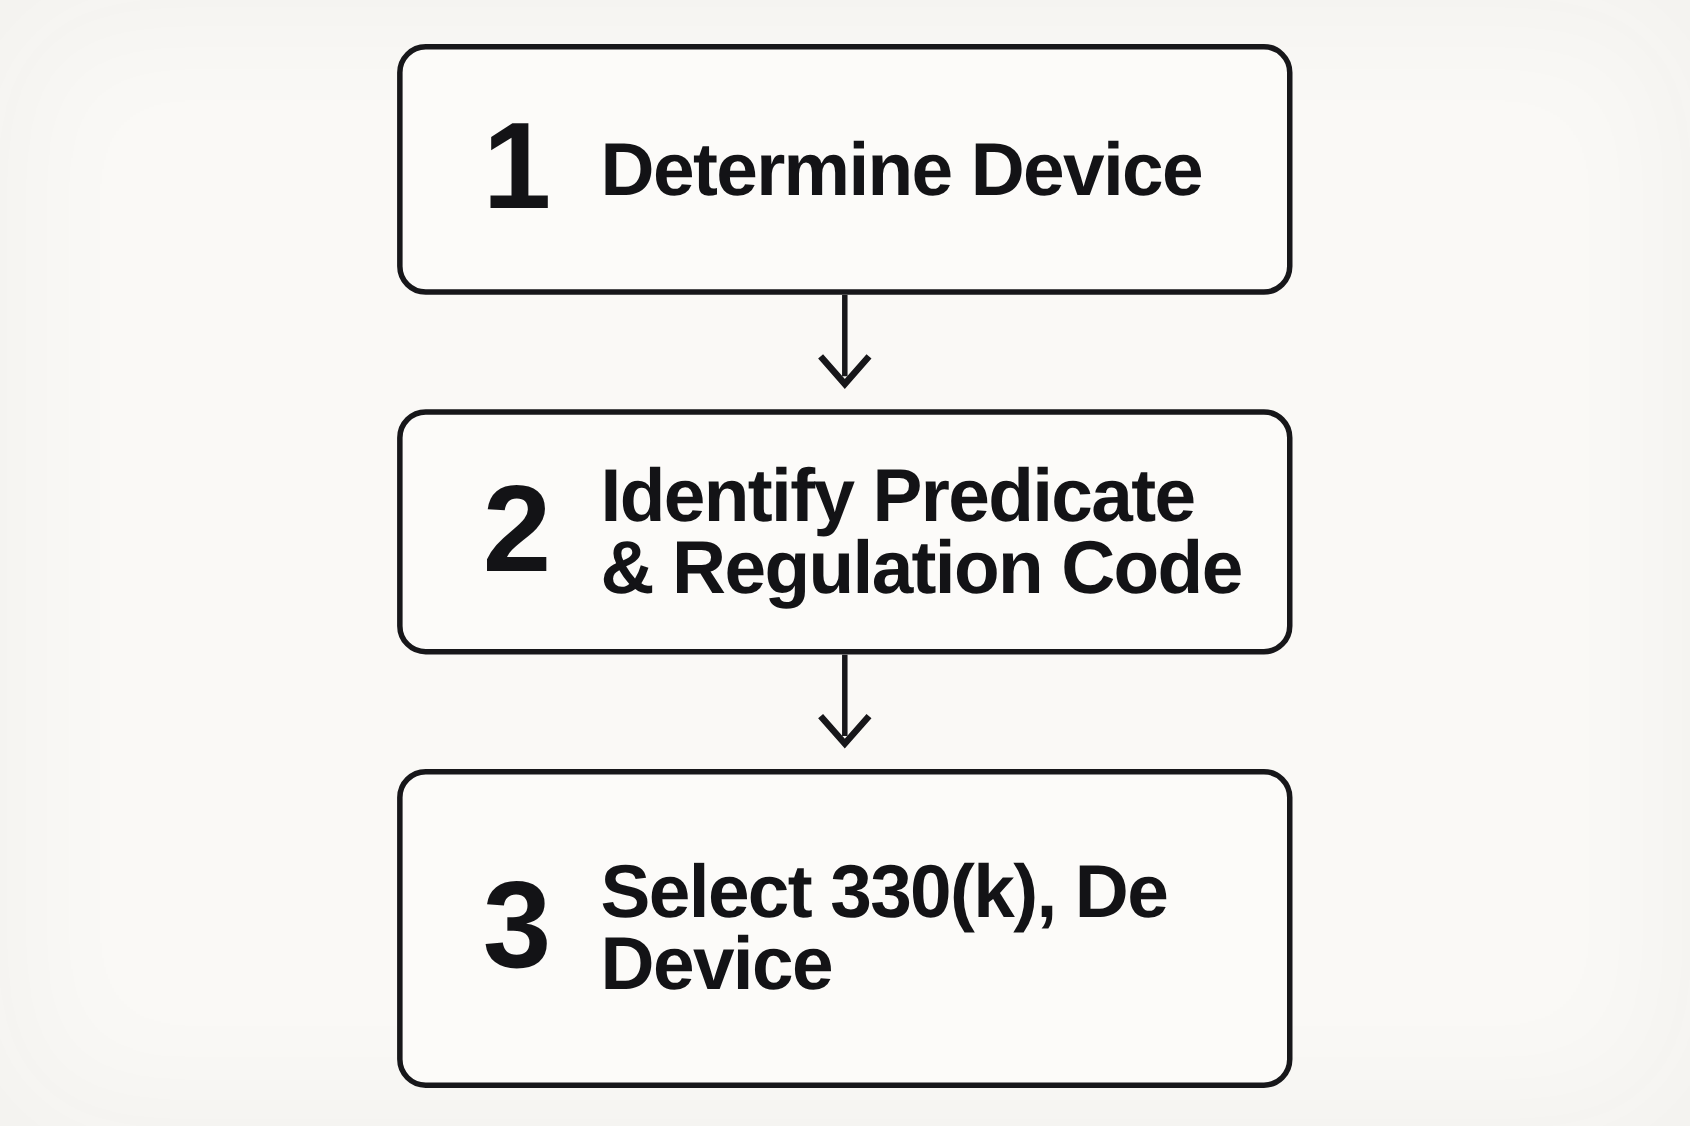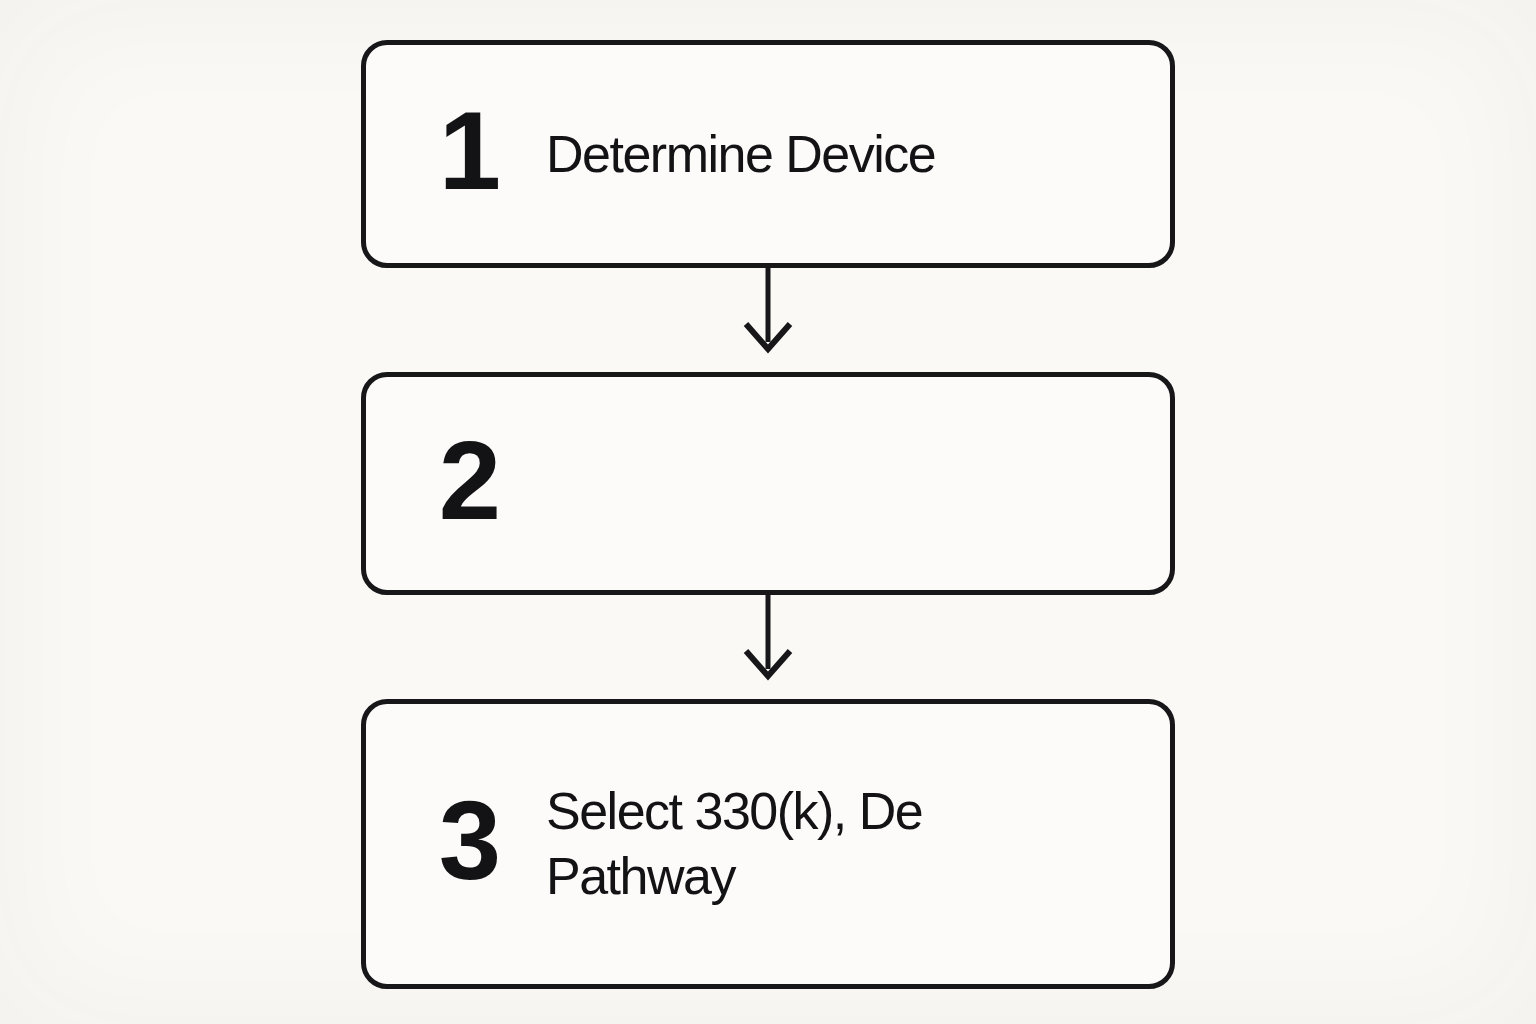--- a/index.html
+++ b/index.html
@@ -48,22 +48,22 @@
     text-align: center;
     font-size: 112px;
     font-weight: 700;
     line-height: 1;
     letter-spacing: -2px;
     margin-right: 41px;
     margin-top: -6px;
   }
   .step-text {
     flex: 1;
-    font-size: 52px;
-    font-weight: 400;
+    font-size: 68px;
+    font-weight: 700;
     line-height: 65px;
     letter-spacing: -1.5px;
   }
   .step-line { white-space: nowrap; }
   .arrow-wrap {
     height: 104px;
     display: flex;
     align-items: flex-start;
     justify-content: center;
   }
@@ -85,30 +85,34 @@
 
   <div class="arrow-wrap">
     <svg width="60" height="90" viewBox="0 0 60 90">
       <line x1="30" y1="0" x2="30" y2="74" stroke="#17171a" stroke-width="5"></line>
       <polyline points="8,56 30,81 52,56" fill="none" stroke="#17171a" stroke-width="6" stroke-linejoin="miter"></polyline>
     </svg>
   </div>
 
   <div class="step-box box-2">
     <div class="step-number">2</div>
+    <div class="step-text">
+      <div class="step-line">Identify Predicate</div>
+      <div class="step-line">&amp; Regulation Code</div>
+    </div>
   </div>
 
   <div class="arrow-wrap">
     <svg width="60" height="90" viewBox="0 0 60 90">
       <line x1="30" y1="0" x2="30" y2="74" stroke="#17171a" stroke-width="5"></line>
       <polyline points="8,56 30,81 52,56" fill="none" stroke="#17171a" stroke-width="6" stroke-linejoin="miter"></polyline>
     </svg>
   </div>
 
   <div class="step-box box-3">
     <div class="step-number">3</div>
     <div class="step-text">
       <div class="step-line">Select 330(k), De</div>
-      <div class="step-line">Pathway</div>
+      <div class="step-line">Device</div>
     </div>
   </div>
 
 </div>
 
 </body></html>

